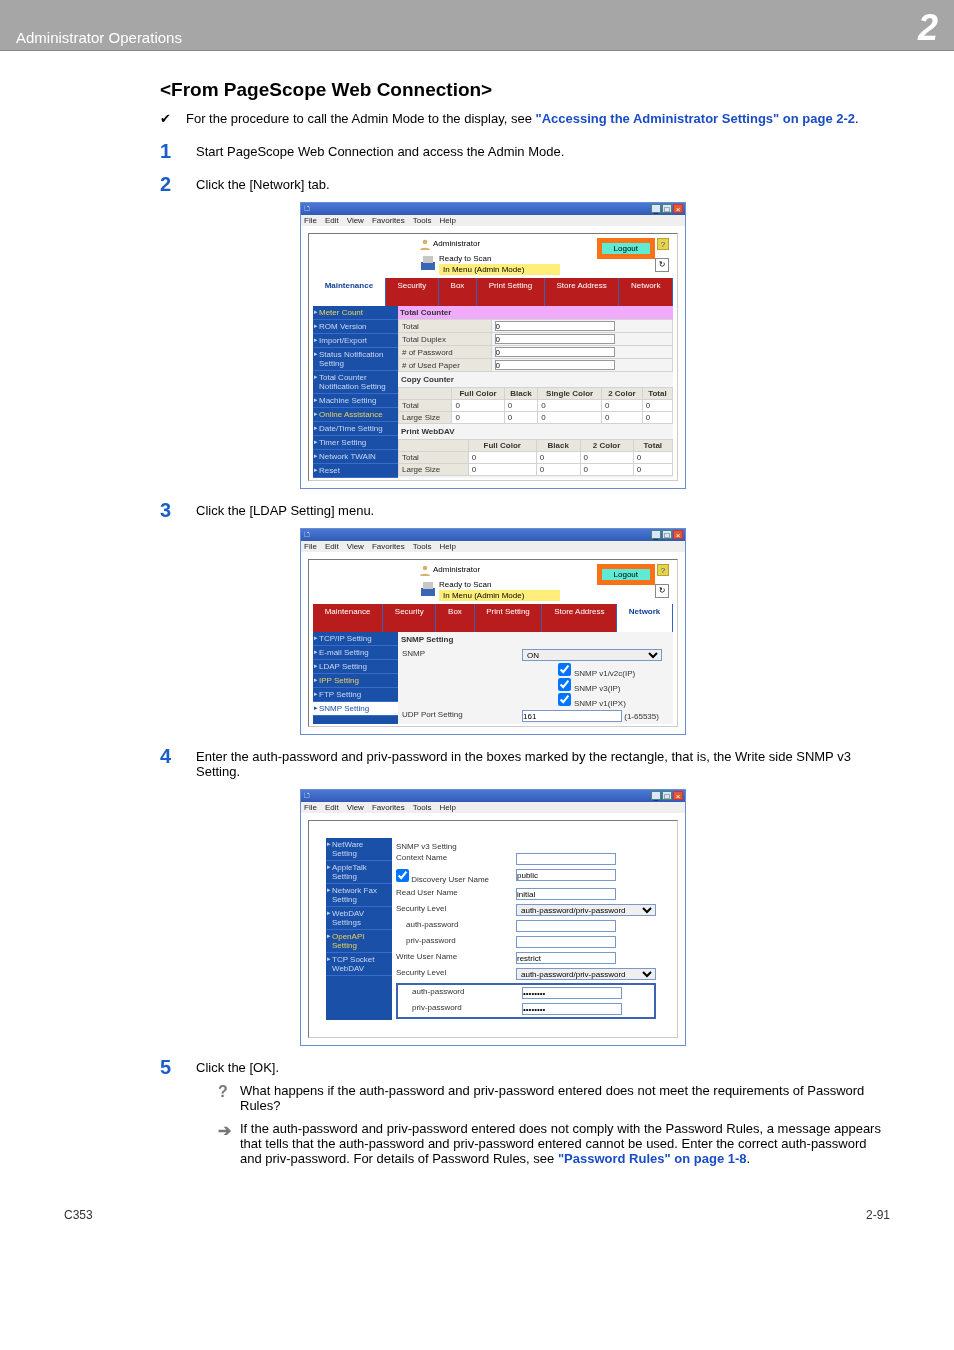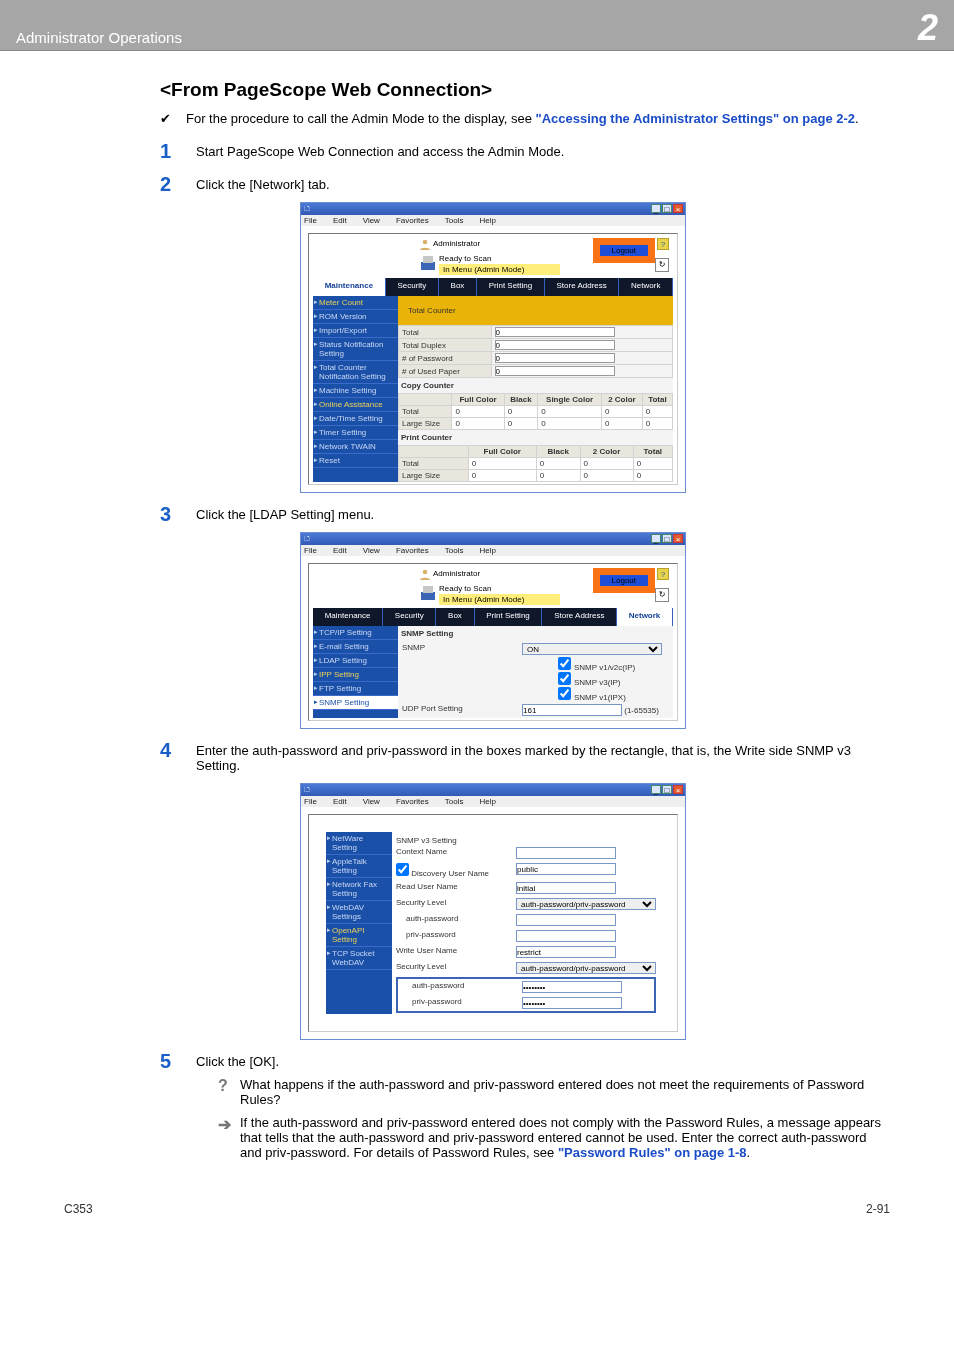--- a/index.html
+++ b/index.html
@@ -74,55 +74,55 @@
   .win-titlebar::before { content: "🗅"; position: absolute; left: 3px; top: -1px; color: #fff; }
   .tb-buttons { position: absolute; right: 2px; top: 1px; display: flex; gap: 1px; }
   .tb-btn { width: 10px; height: 9px; border: 1px solid #486; font-size: 8px; text-align: center; line-height: 9px; }
   .tb-min { background: #dbe5ff; }
   .tb-max { background: #dbe5ff; }
   .tb-close { background: #e35a2e; color: #fff; border-color: #c33; }
   .win-menu {
     background: #efefef;
     padding: 1px 3px;
     display: flex;
-    gap: 16px;
+    gap: 8px;
     color: #222;
     position: relative;
   }
   .win-menu > span { text-decoration: underline; text-decoration-color: transparent; }
   .win-body { border: 1px inset #ccc; margin: 7px; padding: 2px 4px 2px 4px; }
 
   .admin-line { position: relative; height: 18px; }
   .admin-label { position: absolute; left: 120px; top: 3px; }
   .admin-icon { position: absolute; left: 106px; top: 2px; width: 12px; height: 12px; }
-  .logout-btn { position: absolute; right: 18px; top: 2px; border: 7px solid #f97316; background: #1d4ed8; padding: 1px 12px; }
+  .logout-btn { position: absolute; right: 18px; top: 2px; border: 5px solid #f97316; background: #5eead4; padding: 1px 12px; }
   .help-q { position: absolute; right: 4px; top: 2px; width: 12px; height: 12px; background: #e7d44a; border: 1px solid #b9a12e; color: #2258a8; text-align: center; line-height: 12px; }
   .status-line { position: relative; height: 24px; }
   .pr-icon { position: absolute; left: 106px; top: 0; width: 18px; height: 20px; }
   .ready-label { position: absolute; left: 126px; top: 0; }
   .menu-mode { position: absolute; left: 126px; top: 10px; background: #ffef7a; padding: 1px 36px 1px 4px; }
   .refresh-icon { position: absolute; right: 4px; top: 4px; width: 14px; height: 14px; border: 1px solid #888; background: #fff; text-align: center; line-height: 12px; }
 
-  .tabrow { display: flex; background: #0f172a; color: #fff; height: 18px; }
+  .tabrow { display: flex; background: #b91c1c; color: #fff; height: 28px; }
   .tab { flex: 1 1 auto; text-align: center; padding-top: 3px; border-right: 1px solid #3560bb; }
   .tab.active { background: #fff; color: #154097; font-weight: bold; }
 
   .lower { display: flex; }
   .sidenav { width: 85px; background: #1b50a9; color: #c9d8f3; }
   .sidenav .item { border-bottom: 1px solid #3a6acc; padding: 2px 3px 2px 6px; position: relative; }
   .sidenav .item::before { content: "▸"; position: absolute; left: 1px; top: 2px; font-size: 7px; color: #bcd0f0; }
   .sidenav .item.sel { background: #fff; color: #1b50a9; }
   .sidenav .item.sel::before { content: "▸"; color: #1b50a9; }
   .sidenav .item.yellow { color: #ead157; }
 
   .mainpane { flex: 1; background: #f4f4f4; color: #333; font-size: 8px; }
 
   
   .tc { width: 100%; border-collapse: collapse; }
-  .tc caption { text-align: left; font-weight: normal; background: #eab308; padding: 10px; }
+  .tc caption { text-align: left; font-weight: bold; background: #f0abfc; padding: 2px; }
   .tc td, .tc th { border: 1px solid #d3d3d3; padding: 1px 3px; font-weight: normal; text-align: left; }
   .tc td.lab { background: #e9e7dd; }
   .tc input[type=text] { width: 120px; height: 10px; font-size: 8px; border: 1px solid #999; background: #fff; }
 
   .grid { width: 100%; border-collapse: collapse; font-size: 8px; }
   .grid th, .grid td { border: 1px solid #d3d3d3; padding: 1px 3px; background: #e9e7dd; font-weight: normal; }
   .grid th { font-weight: bold; }
   .grid td.v { background: #fff; }
 
   .formrow { display: flex; padding: 2px 4px; }
@@ -267,21 +267,21 @@
             <tr>
                   <td>Large Size</td>
                   <td class="v">0</td>
                   <td class="v">0</td>
                   <td class="v">0</td>
                   <td class="v">0</td>
                   <td class="v">0</td>
                 </tr>
           </tbody>
             </table>
-          <div style="font-weight:bold;padding:3px;">Print Counter</div>
+          <div style="font-weight:bold;padding:3px;">Print WebDAV</div>
           <table class="grid">
             <tbody>
                 <tr>
                   <th></th>
                   <th>Full Color</th>
                   <th>Black</th>
                   <th>2 Color</th>
                   <th>Total</th>
                 </tr>
             <tr>

